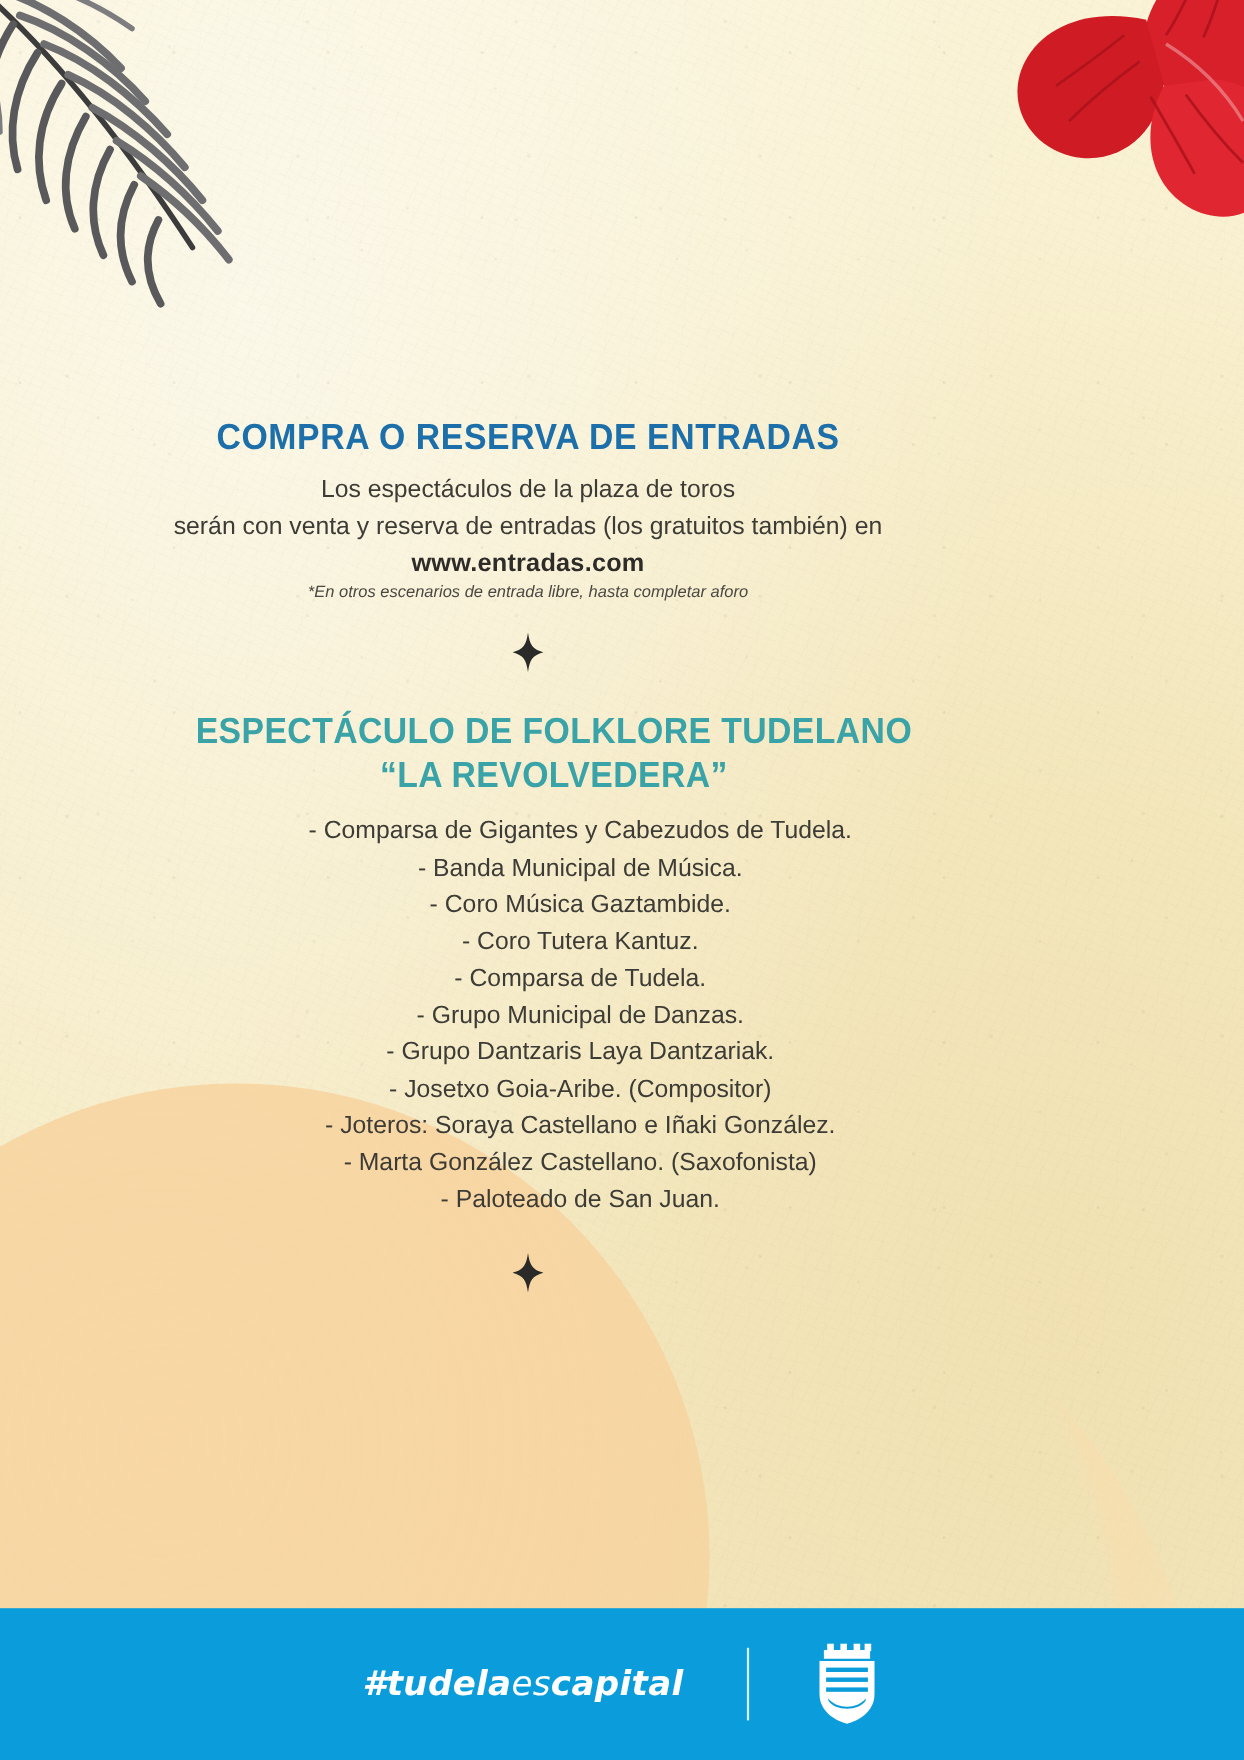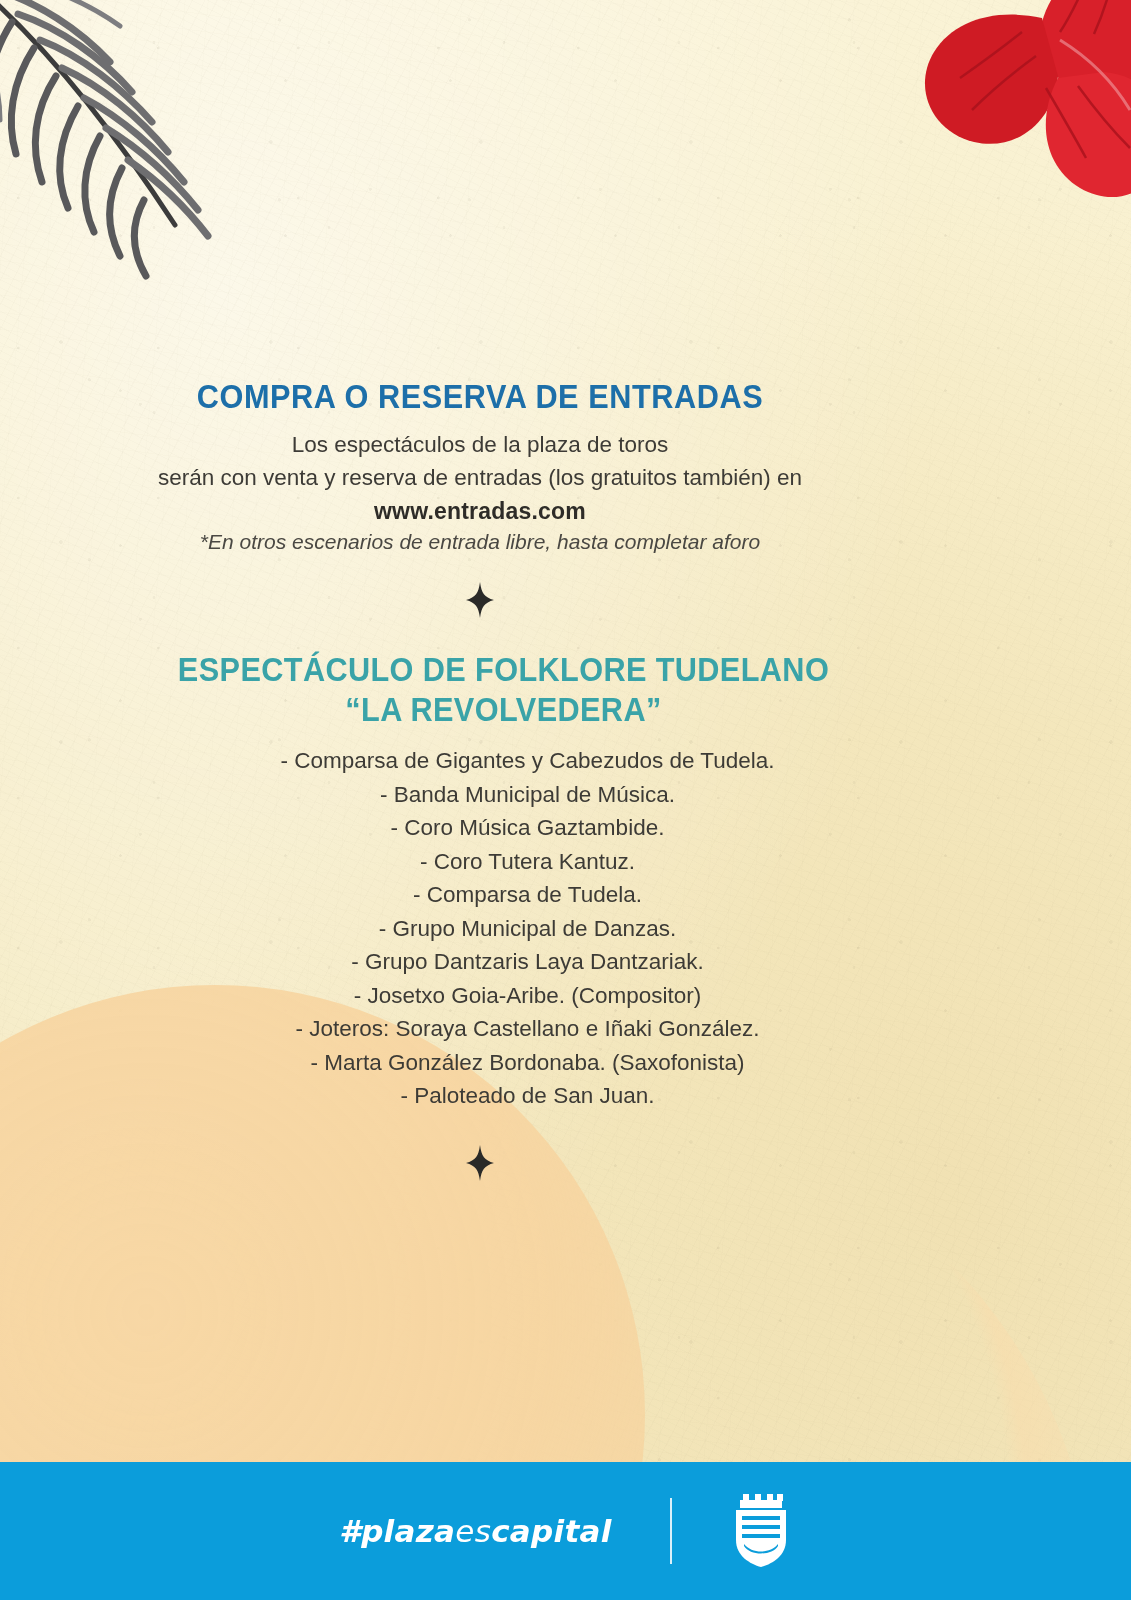--- a/index.html
+++ b/index.html
@@ -122,21 +122,21 @@
   .para.first { margin-top: 12px; }
   .url {
     margin: 4px 0 0 0;
     font-size: 23px;
     font-weight: 700;
     color: #2e2c28;
     letter-spacing: .2px;
   }
   .note {
     margin: 5px 0 0 0;
-    font-size: 21px;
+    font-size: 15px;
     font-style: italic;
     color: #4a4843;
   }
 
   .star-sep {
     margin: 26px auto 0 auto;
     width: 40px;
     height: 40px;
     color: #2a2a28;
   }
@@ -279,34 +279,34 @@
       <ul class="performers">
         <li>- Comparsa de Gigantes y Cabezudos de Tudela.</li>
         <li>- Banda Municipal de Música.</li>
         <li>- Coro Música Gaztambide.</li>
         <li>- Coro Tutera Kantuz.</li>
         <li>- Comparsa de Tudela.</li>
         <li>- Grupo Municipal de Danzas.</li>
         <li>- Grupo Dantzaris Laya Dantzariak.</li>
         <li>- Josetxo Goia-Aribe. (Compositor)</li>
         <li>- Joteros: Soraya Castellano e Iñaki González.</li>
-        <li>- Marta González Bordonaba. (Saxofonista)</li>
+        <li>- Marta González Castellano. (Saxofonista)</li>
         <li>- Paloteado de San Juan.</li>
       </ul>
     </section>
 
     <svg class="star-sep star-sep-2" viewBox="0 0 40 40" aria-hidden="true">
       <path d="M20 2 C 21.6 13.4, 24.2 17.2, 34 20 C 24.2 22.8, 21.6 26.6, 20 38 C 18.4 26.6, 15.8 22.8, 6 20 C 15.8 17.2, 18.4 13.4, 20 2 Z" fill="#2a2a28"></path>
     </svg>
 
   </div>
 
   <footer class="footer">
     <div class="hashtag">
-      <span class="hash">#</span><span class="bold">plaza</span><span class="light">es</span><span class="bold">capital</span>
+      <span class="hash">#</span><span class="bold">tudela</span><span class="light">es</span><span class="bold">capital</span>
     </div>
     <div class="footer-divider"></div>
     <svg class="crest" viewBox="0 0 62 74" aria-hidden="true">
       <path d="M6 16 L6 46 C 6 62, 20 70, 31 73 C 42 70, 56 62, 56 46 L56 16 Z" fill="#ffffff"></path>
       <path d="M10 6 L52 6 L52 14 L10 14 Z" fill="#ffffff"></path>
       <rect x="13" y="0" width="6" height="7" fill="#ffffff"></rect>
       <rect x="25" y="0" width="6" height="7" fill="#ffffff"></rect>
       <rect x="37" y="0" width="6" height="7" fill="#ffffff"></rect>
       <rect x="47" y="0" width="6" height="7" fill="#ffffff"></rect>
       <g fill="#0b9ddb">

